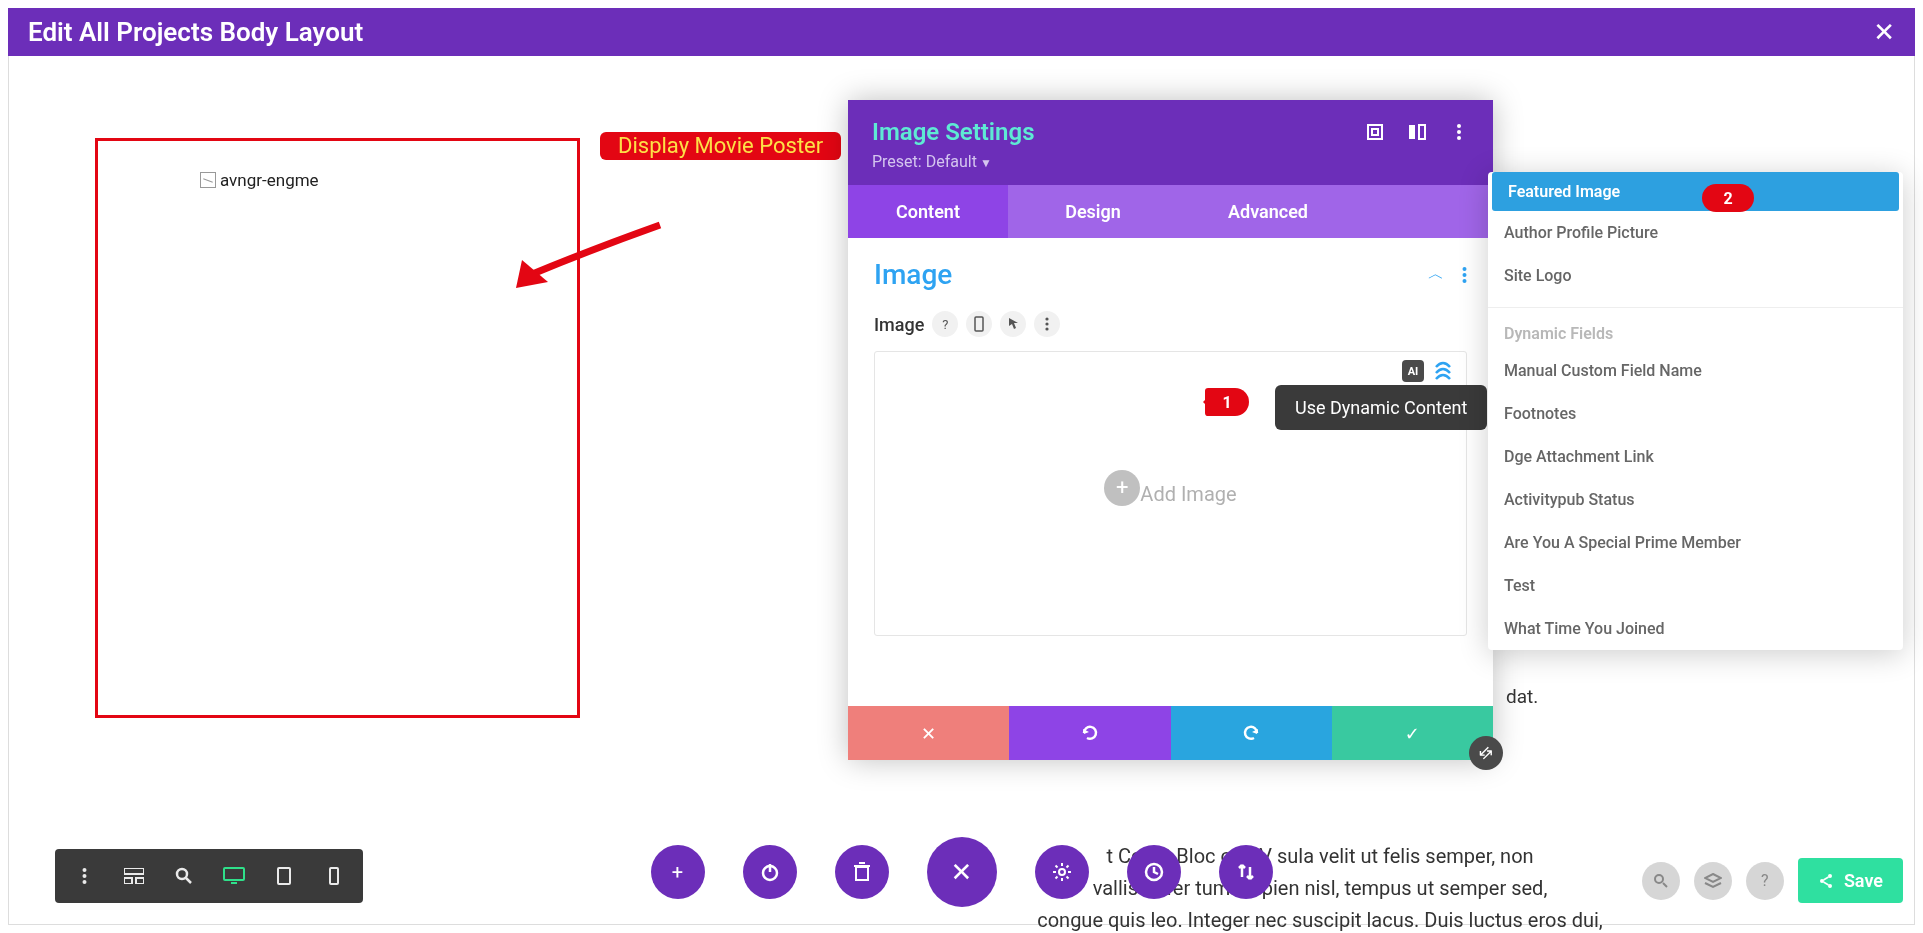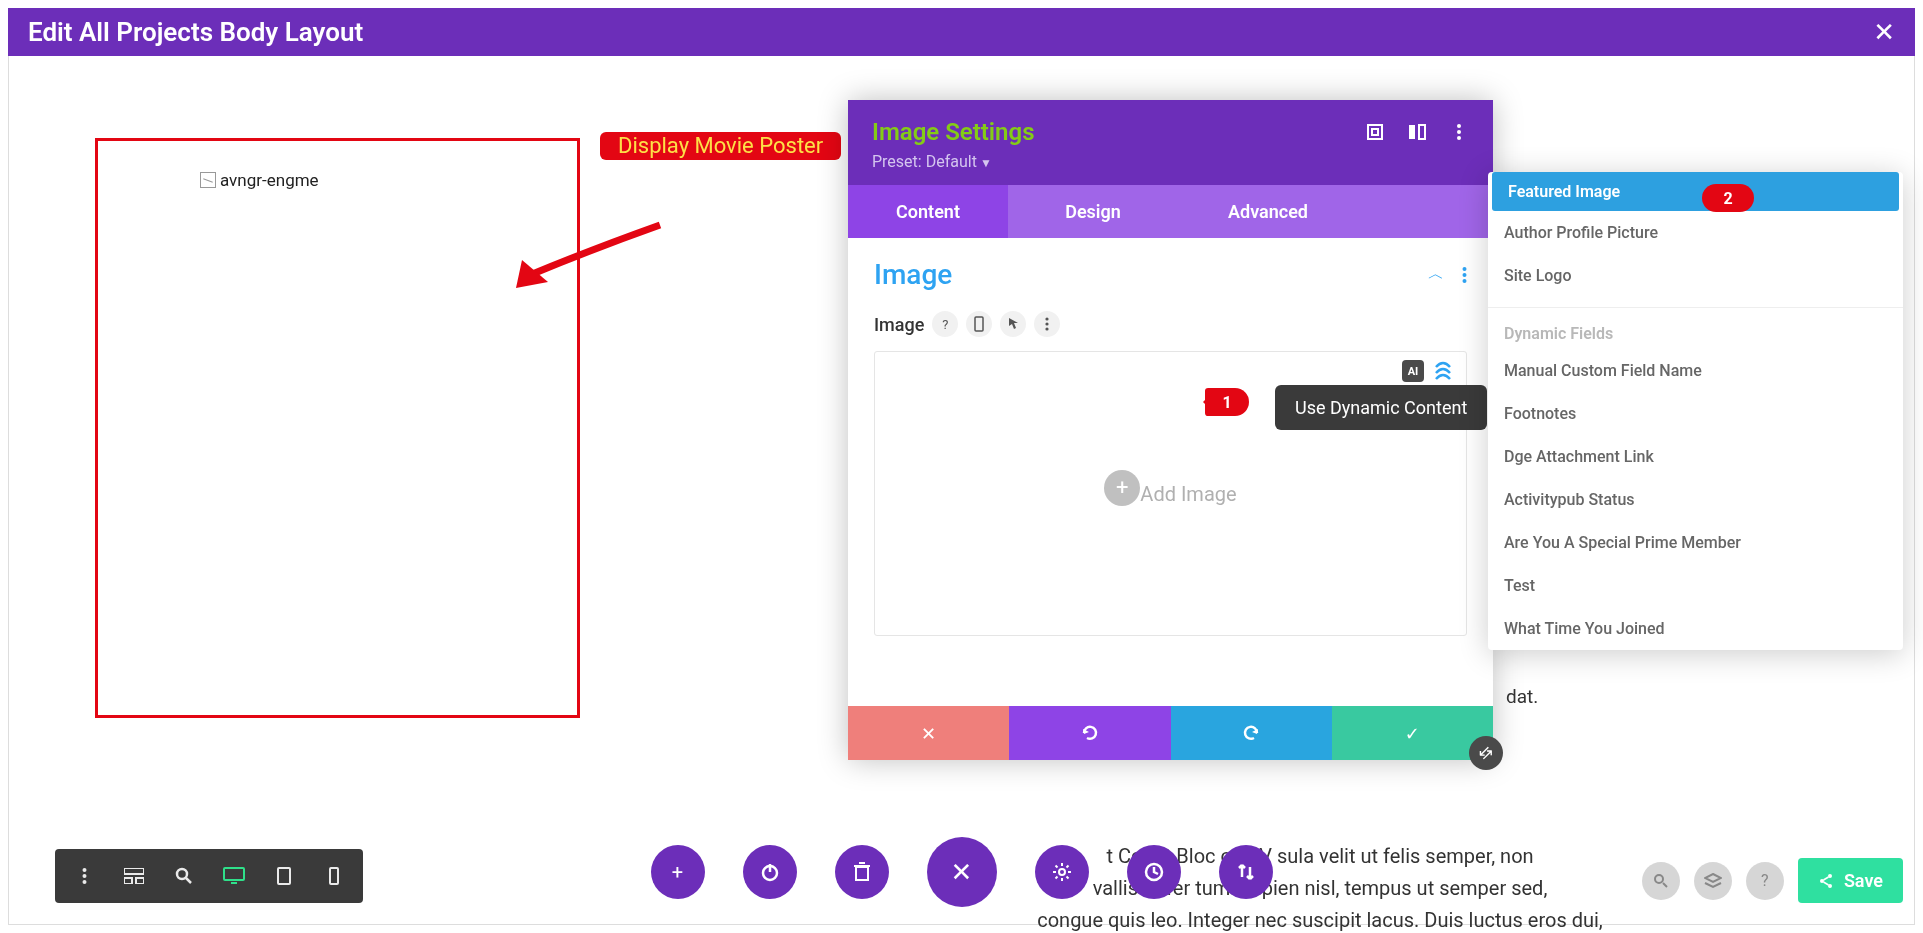--- a/index.html
+++ b/index.html
@@ -24,21 +24,21 @@
 .broken-img .txt { font-size: 17px; color: #222; }
 
 
 .red-callout { position: absolute; left: 600px; top: 132px; background: #e30613; color: #fde047; padding: 1px 18px; border-radius: 6px; text-align: center; font-size: 22px; line-height: 1.2; }
 .red-arrow { position: absolute; left: 510px; top: 220px; width: 160px; height: 80px; }
 
 
 .panel { position: absolute; left: 848px; top: 100px; width: 645px; background: #fff; box-shadow: 0 0 30px rgba(0,0,0,0.25); border-radius: 6px; overflow: visible; }
 .panel-header { background: #6c2eb9; padding: 18px 24px 14px; }
 .panel-title-row { display: flex; justify-content: space-between; align-items: center; }
-.panel-title { color: #84cc16; font-size: 24px; font-weight: 600; }
+.panel-title { color: #5eead4; font-size: 24px; font-weight: 600; }
 .panel-icons { display: flex; gap: 22px; }
 .panel-icons .ic { color: #fff; cursor: pointer; width: 20px; height: 20px; display: inline-flex; align-items: center; justify-content: center; }
 .preset-row { margin-top: 6px; color: #d4c5ef; font-size: 16px; }
 .preset-row .caret { font-size: 12px; margin-left: 3px; }
 
 .tabs { display: flex; background: #a065e8; }
 .tab { flex: none; padding: 16px 0; text-align: center; color: #fff; font-size: 18px; font-weight: 600; cursor: pointer; }
 .tab.active { background: #8e44e6; }
 .tab:nth-child(1){ width: 160px; }
 .tab:nth-child(2){ width: 170px; }

